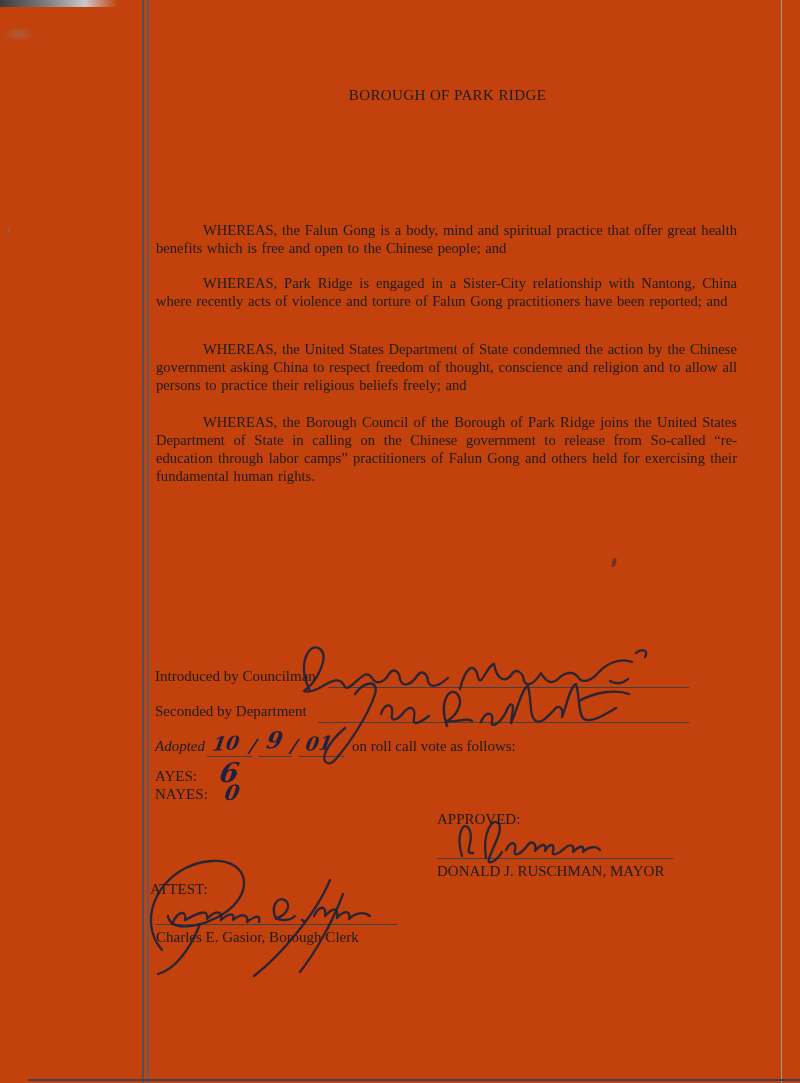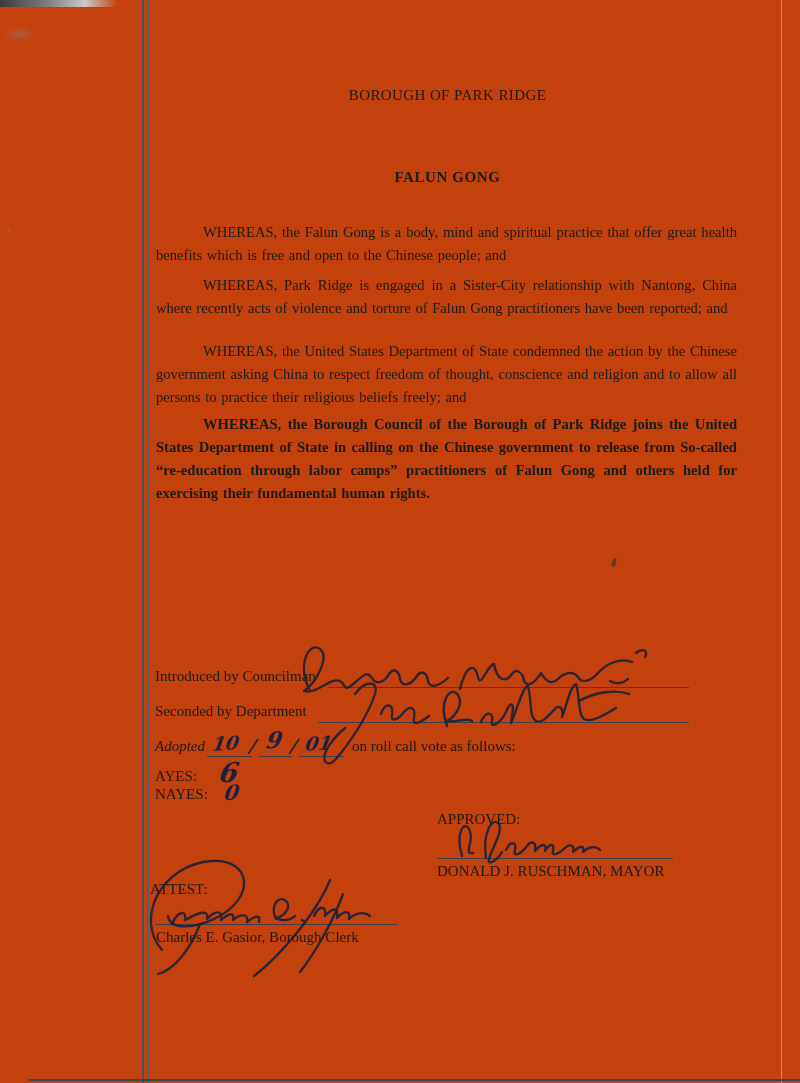--- a/index.html
+++ b/index.html
@@ -37,26 +37,26 @@
   .doc-header {
     position: absolute; left: 155px; top: 87px; width: 585px;
     text-align: center; font-size: 15px; line-height: 17.5px; letter-spacing: 0.4px;
   }
   .doc-subject {
     position: absolute; left: 155px; top: 169px; width: 585px;
     text-align: center; font-size: 15px; font-weight: bold; letter-spacing: 0.6px;
   }
   .para {
     position: absolute; left: 156px; width: 581px;
-    font-size: 14.6px; line-height: 23px;
+    font-size: 14.6px; line-height: 18px;
     text-align: justify; text-align-last: left; text-indent: 47px;
     word-spacing: 1px;
   }
   .p1 { top: 206px; } .p2 { top: 259px; } .p3 { top: 325px; }
-  .p4 { top: 398px; font-weight: bold; } .p5 { top: 494px; }
+  .p4 { top: 398px; } .p5 { top: 494px; }
   .label { position: absolute; font-size: 15px; white-space: nowrap; }
   .blank-line { position: absolute; height: 0; border-bottom: 1.6px solid #3f3f49; }
   .hand {
     position: absolute;
     font-family: "DejaVu Serif", serif;
     font-style: italic; font-weight: bold;
     color: #1d2140;
     transform: skewX(-12deg) rotate(-3deg);
     white-space: nowrap;
   }
@@ -77,21 +77,20 @@
   <div class="rule-left-b"></div>
   <div class="rule-right"></div>
   <div class="rule-bottom"></div>
   <div class="speck-a"></div>
   <div class="speck-b"></div>
 
   <div class="doc-header">
     <div>BOROUGH OF PARK RIDGE</div>
   </div>
 
-  <div class="doc-subject">FALUN GONG</div>
 
   <p class="para p1">WHEREAS, the Falun Gong is a body, mind and spiritual practice that offer great health benefits which is free and open to the Chinese people; and</p>
   <p class="para p2">WHEREAS, Park Ridge is engaged in a Sister-City relationship with Nantong, China where recently acts of violence and torture of Falun Gong practitioners have been reported; and</p>
   <p class="para p3">WHEREAS, the United States Department of State condemned the action by the Chinese government asking China to respect freedom of thought, conscience and religion and to allow all persons to practice their religious beliefs freely; and</p>
   <p class="para p4">WHEREAS, the Borough Council of the Borough of Park Ridge joins the United States Department of State in calling on the Chinese government to release from So-called “re-education through labor camps” practitioners of Falun Gong and others held for exercising their fundamental human rights.</p>
 
   <span class="label" style="left:155px; top:668px;">Introduced by Councilman</span>
   <div class="blank-line" style="left:328px; top:687px; width:361px;"></div>
 
   <span class="label" style="left:155px; top:703px;">Seconded by Department</span>

